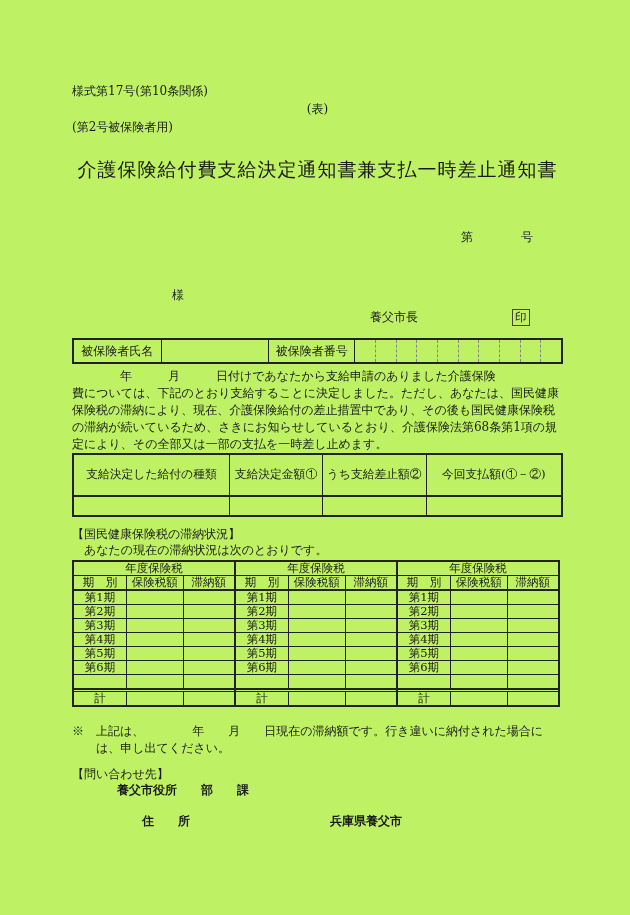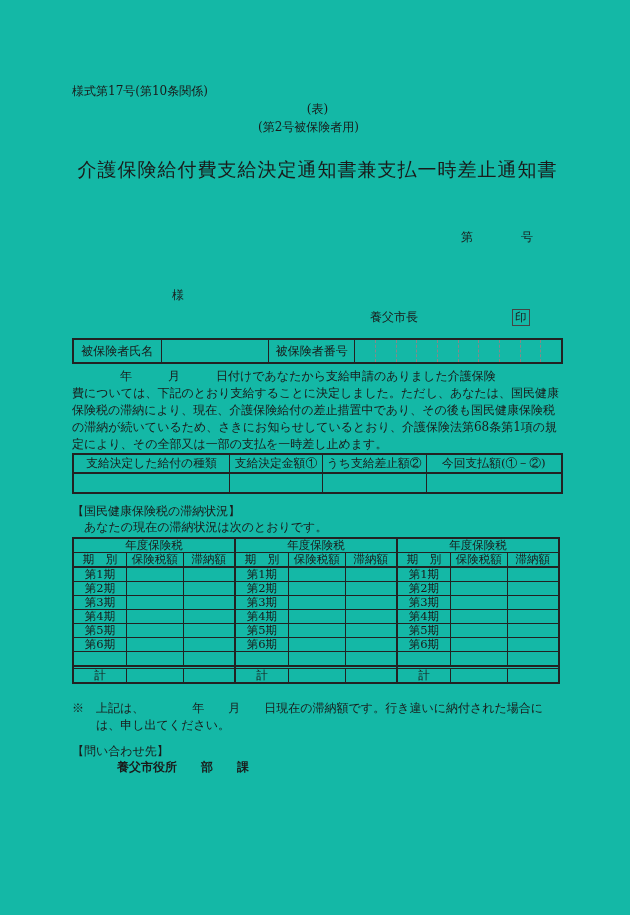--- a/index.html
+++ b/index.html
@@ -1,49 +1,49 @@
 <!DOCTYPE html>
 <html><head>
 <meta charset="utf-8">
 <style>
   * { margin:0; padding:0; box-sizing:border-box; }
   html,body { background:#e8e8e8; }
   .page {
     position:relative;
     width:630px; height:915px;
     margin:0 auto;
-    background:#14b8a6;
+    background:#bef264;
     color:#1a1a1a;
     font-family:"DejaVu Serif","Liberation Serif",serif;
     font-size:12px;
     padding:82px 67px 0 72px;
     overflow:hidden;
   }
   .line { line-height:18px; white-space:pre; }
   .center { text-align:center; }
-  .right-forwhom { text-align:center; padding-right:18px; }
+  .right-forwhom { text-align:left; padding-right:18px; }
   .title { text-align:center; font-size:19px; letter-spacing:1px; margin-top:24px; line-height:18px; }
   .numblock { text-align:right; padding-right:30px; margin-top:14px; line-height:18px; white-space:pre; }
   .addressee { margin-top:4px; padding-left:100px; line-height:18px; }
   .mayor-line { margin-top:4px; padding-left:298px; line-height:18px; display:flex; align-items:center; }
   .seal { display:inline-block; margin-left:94px; border:1.5px solid #444; padding:1px 2px; font-size:11.5px; line-height:13px; }
 
   table { border-collapse:collapse; }
   .t1 { width:100%; margin-top:12px; border:2px solid #222; table-layout:fixed; }
   .t1 td { border:1px solid #222; height:22px; padding:0 3px; text-align:center; }
   .t1 td.digits { padding:0; }
   .digit-row { display:flex; height:22px; }
   .digit { flex:1; border-left:1px dashed #888; }
   .digit:first-child { border-left:none; }
 
   .para { white-space:pre-line; line-height:17px; }
   .body-para { margin-top:4px; line-height:17px; }
 
   .t2 { width:100%; border:2px solid #222; table-layout:fixed; }
-  .t2 th { border:1px solid #222; border-bottom:2px solid #222; height:19px; font-weight:normal; text-align:center; padding:0 1px; font-size:11.8px; }
+  .t2 th { border:1px solid #222; border-bottom:2px solid #222; height:19px; font-weight:normal; text-align:center; padding:12px 1px; font-size:11.8px; }
   .t2 td { border:1px solid #222; height:20px; }
 
   .note-para { margin-top:4px; line-height:16px; }
   .sec-heading { margin-top:9px; line-height:16px;font-family:Liberation Serif, serif; }
   .intro-line { line-height:16px; white-space:pre; }
 
   .big-table { display:flex; margin-top:2px; }
   .tg { width:33.4%; border:2px solid #222; table-layout:fixed; }
   .tg + .tg { margin-left:-2px; }
   .tg th, .tg td { border:1px solid #222; height:14px; font-weight:normal; text-align:center; padding:0; font-size:11.5px; line-height:13px; }
@@ -327,16 +327,19 @@
       </table>
 
   </div>
 
   <div class="para current-note">※　上記は、　　　　年　　月　　日現在の滞納額です。行き違いに納付された場合に
 　　は、申し出てください。</div>
 
   <div class="contact">
     <div>【問い合わせ先】</div>
     <div class="sub">養父市役所　　部　　課</div>
+    <div class="sub">
+      <span>住　　所</span><span class="addr-value">兵庫県養父市</span>
+    </div>
 
   </div>
 
 </div>
 
 </body></html>

